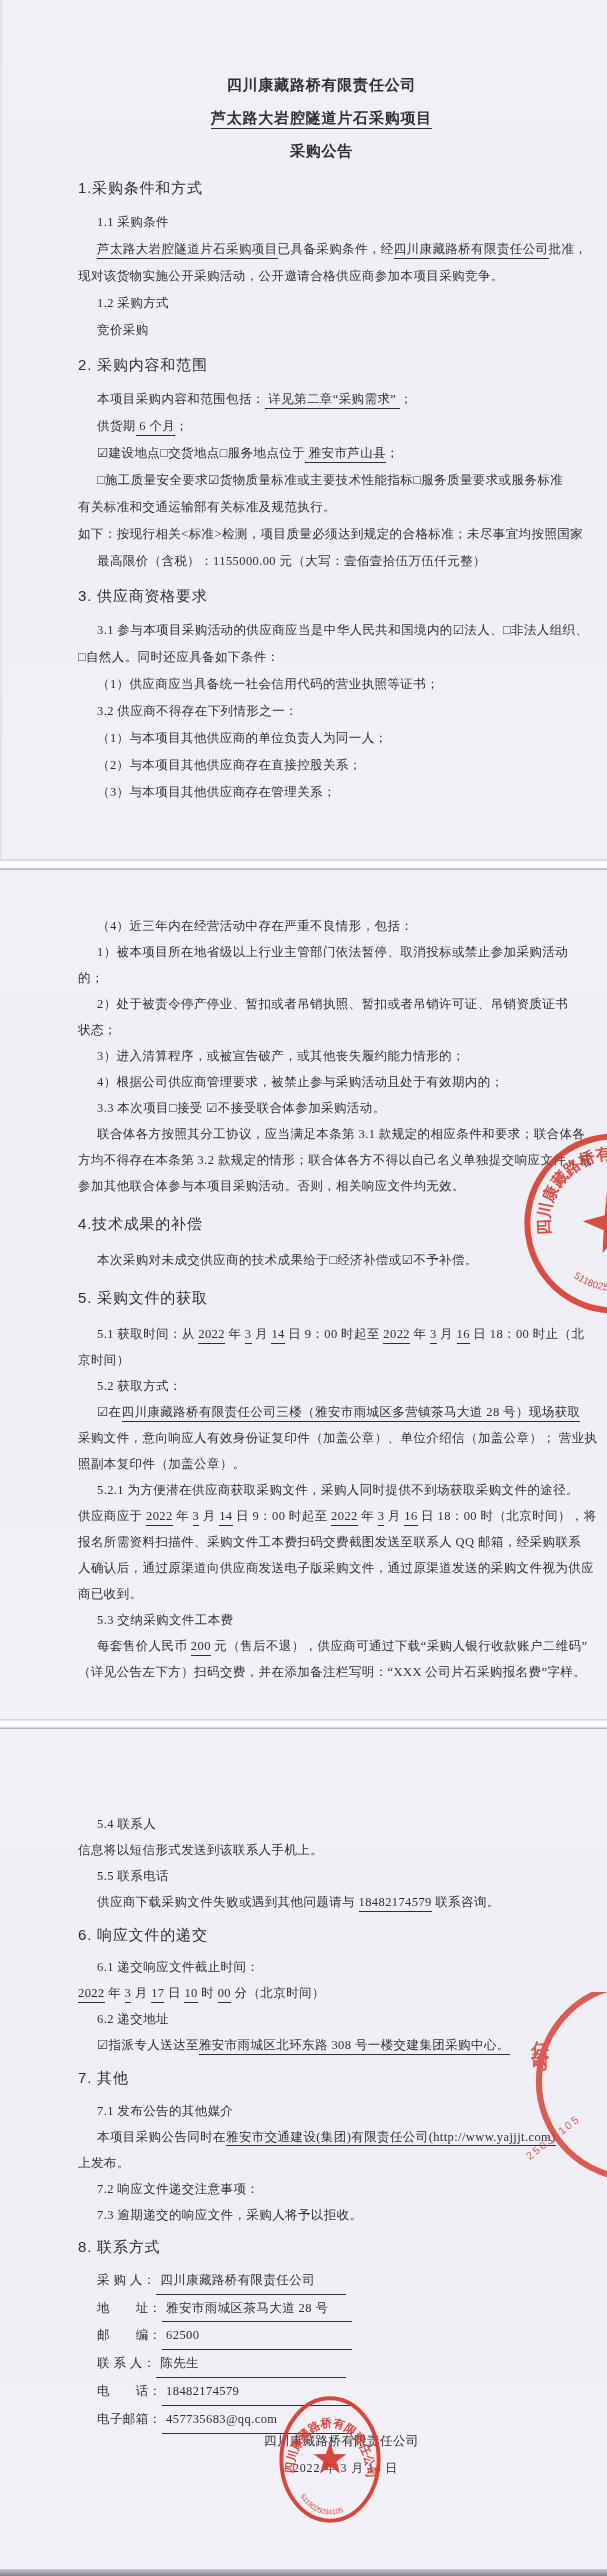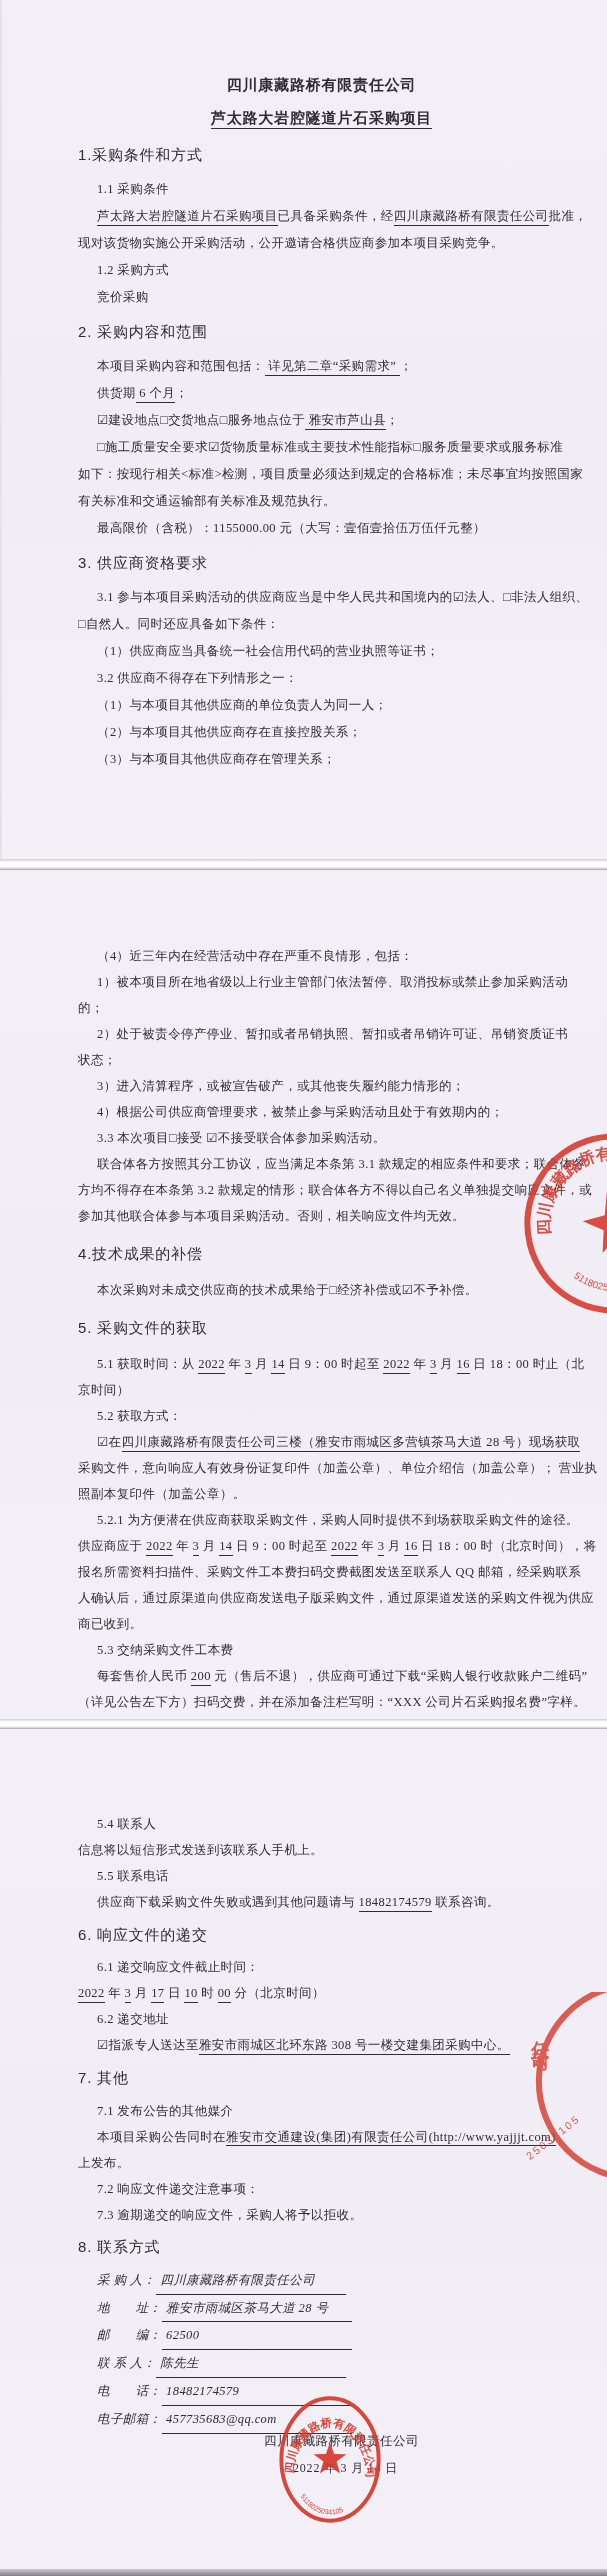--- a/index.html
+++ b/index.html
@@ -7,34 +7,34 @@
   .doc{width:607px;height:2576px;overflow:hidden;position:relative;background:#14b8a6;}
   .page{position:relative;width:607px;overflow:hidden;
         background:linear-gradient(180deg,#f3eff6 0%,#f1edf4 55%,#f4f0f7 100%);}
   .page.p1{height:859px;}
   .page.p2{height:849px;}
   .page.p3{height:847px;}
   .gap{height:10.6px;width:607px;
        background:linear-gradient(180deg,#cfccd6 0%,#ffffff 30%,#ffffff 72%,#aaa7b2 100%);}
   .lines{padding:0 42px 0 78px;}
   .p1 .lines{padding-top:68px;}
-  .p2 .lines{padding-top:73px;}
+  .p2 .lines{padding-top:43px;}
   .p3 .lines{padding-top:82px;}
   p.ln{margin:0;font-size:12.5px;line-height:27px;letter-spacing:0.4px;white-space:nowrap;}
   .p2 p.ln,.p3 p.ln{line-height:26px;}
   p.ln.t,p.ln.tu{text-align:center;font-family:"Liberation Sans","DejaVu Sans",sans-serif;
       font-weight:700;font-size:15px;line-height:33px;letter-spacing:0.8px;}
   p.ln.tu span{border-bottom:1.1px solid #2f2d33;padding-bottom:1.5px;}
   p.ln.h{font-family:"Liberation Sans","DejaVu Sans",sans-serif;font-weight:400;
       font-size:15px;line-height:30px;margin-top:6px;margin-bottom:6px;letter-spacing:0.8px;}
   .p2 p.ln.h{margin-top:10.6px;margin-bottom:7.6px;}
   .p3 p.ln.h{margin-top:4.6px;margin-bottom:4.6px;}
   p.ln.b{text-indent:19px;}
   p.ln.c{text-indent:0;}
-  p.ln.k{text-indent:19px;font-style:italic;}
+  p.ln.k{text-indent:19px;}
   span.u{border-bottom:0.8px solid #2f2d33;padding-bottom:1.9px;}
   p.ln.k span.u{display:inline-block;min-width:190px;border-bottom:0.8px solid #2f2d33;
       padding-bottom:0.8px;text-indent:4.6px;}
   
   .seal{position:absolute;pointer-events:none;}
   .seal svg{display:block;}
   .stamp-company{position:absolute;left:264px;top:704px;font-size:12.5px;letter-spacing:0.4px;}
   .stamp-date{position:absolute;left:293px;top:731px;font-size:12px;letter-spacing:0.8px;text-align:right;}
   .bottom-edge{position:absolute;left:0;bottom:0;width:607px;height:6.8px;
       background:linear-gradient(180deg,#cbc8d2 0%,#837f8c 100%);}
@@ -43,33 +43,34 @@
 </head>
 <body>
 
 <div class="doc">
 
   <section class="page p1">
     <div class="left-edge-line"></div>
     <div class="lines">
         <p class="ln t"><span>四川康藏路桥有限责任公司</span></p>
         <p class="ln tu"><span class="u">芦太路大岩腔隧道片石采购项目</span></p>
+        <p class="ln t"><span>采购公告</span></p>
         <p class="ln h"><span>1.采购条件和方式</span></p>
         <p class="ln b"><span>1.1 采购条件</span></p>
         <p class="ln b"><span class="u">芦太路大岩腔隧道片石采购项目</span><span>已具备采购条件，经</span><span class="u">四川康藏路桥有限责任公司</span><span>批准，</span></p>
         <p class="ln c"><span>现对该货物实施公开采购活动，公开邀请合格供应商参加本项目采购竞争。</span></p>
         <p class="ln b"><span>1.2 采购方式</span></p>
         <p class="ln b"><span>竞价采购</span></p>
         <p class="ln h"><span>2. 采购内容和范围</span></p>
         <p class="ln b"><span>本项目采购内容和范围包括：</span><span class="u"> 详见第二章“采购需求” </span><span>；</span></p>
         <p class="ln b"><span>供货期</span><span class="u"> 6 个月</span><span>；</span></p>
         <p class="ln b"><span>☑建设地点□交货地点□服务地点位于</span><span class="u"> 雅安市芦山县</span><span>；</span></p>
         <p class="ln b"><span>□施工质量安全要求☑货物质量标准或主要技术性能指标□服务质量要求或服务标准</span></p>
+        <p class="ln c"><span>有关标准和交通运输部有关标准及规范执行。</span></p>
         <p class="ln c"><span>如下：按现行相关&lt;标准&gt;检测，项目质量必须达到规定的合格标准；未尽事宜均按照国家</span></p>
-        <p class="ln c"><span>有关标准和交通运输部有关标准及规范执行。</span></p>
         <p class="ln b"><span>最高限价（含税）：1155000.00 元（大写：壹佰壹拾伍万伍仟元整）</span></p>
         <p class="ln h"><span>3.  供应商资格要求</span></p>
         <p class="ln b"><span>3.1 参与本项目采购活动的供应商应当是中华人民共和国境内的☑法人、□非法人组织、</span></p>
         <p class="ln c"><span>□自然人。同时还应具备如下条件：</span></p>
         <p class="ln b"><span>（1）供应商应当具备统一社会信用代码的营业执照等证书；</span></p>
         <p class="ln b"><span>3.2 供应商不得存在下列情形之一：</span></p>
         <p class="ln b"><span>（1）与本项目其他供应商的单位负责人为同一人；</span></p>
         <p class="ln b"><span>（2）与本项目其他供应商存在直接控股关系；</span></p>
         <p class="ln b"><span>（3）与本项目其他供应商存在管理关系；</span></p>
       </div>

